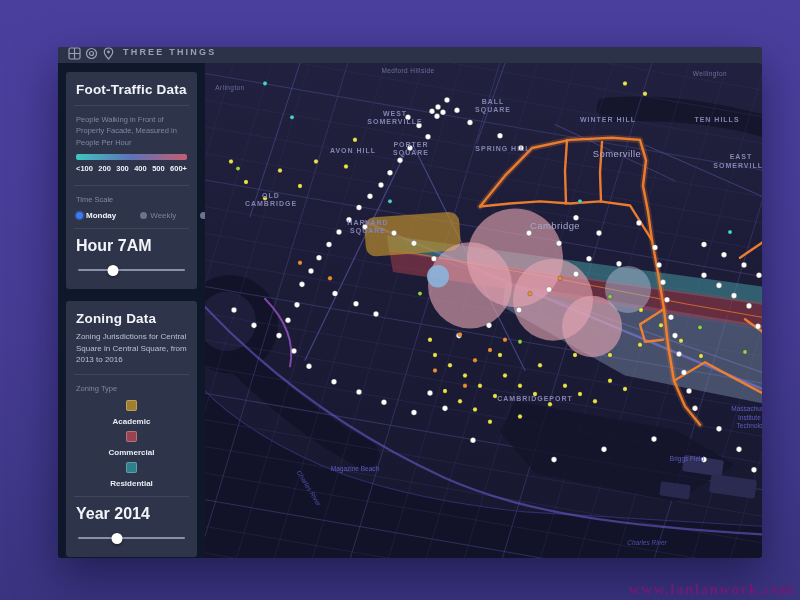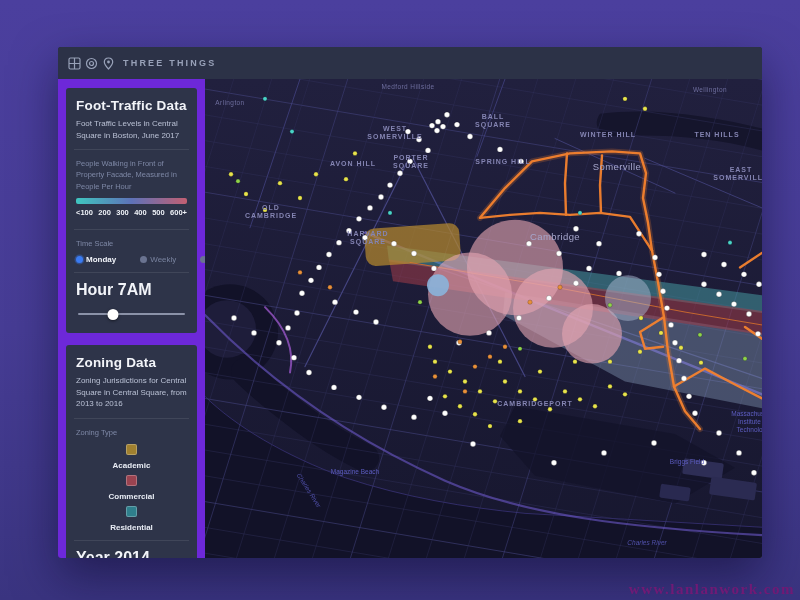--- a/index.html
+++ b/index.html
@@ -9,28 +9,28 @@
     background:linear-gradient(180deg,#4b3f9e 0%,#463c94 55%,#3a3480 100%);
     position:relative;
   }
   .window {
     position:absolute; left:58px; top:47px; width:704px; height:511px;
     background:#262b3d; border-radius:3px; overflow:hidden;
     box-shadow:0 18px 45px rgba(10,8,40,.5);
     display:flex; flex-direction:column;
   }
   
-  .appbar { height:32px; background:#2c3247; display:flex; align-items:center;
+  .appbar { height:16px; background:#2c3247; display:flex; align-items:flex-start;
     padding:0 10px; flex:0 0 auto; }
   .appbar .icons { display:flex; align-items:center; gap:4px; }
   .appbar svg { display:block; }
   .brand { color:#98a1b8; font-size:9px; font-weight:bold; letter-spacing:2.2px; margin-left:8px; }
   
   .content { flex:1; display:flex; min-height:0; }
-  .sidebar { width:147px; flex:0 0 auto; background:#6d28d9; padding:9px 8px; overflow:hidden; }
+  .sidebar { width:147px; flex:0 0 auto; background:#0f172a; padding:9px 8px; overflow:hidden; }
   .mapwrap { flex:1; position:relative; background:#a3a3a3; }
   .mapwrap svg { position:absolute; inset:0; width:100%; height:100%; }
   
   .card { background:#2e3449; border-radius:3px; padding:10px 10px 12px; margin-bottom:12px; }
   .card h2 { color:#f2f4f9; font-size:13.5px; letter-spacing:.2px; margin-bottom:5px; }
   .card .sub { color:#b9c0d4; font-size:8px; line-height:1.45; margin-bottom:8px; }
   .hr { border-top:1px solid rgba(255,255,255,.09); margin:8px -2px; }
   .muted { color:#7e88a6; font-size:7.5px; line-height:1.5; margin-bottom:6px; }
   .gradbar { height:6px; border-radius:2px; margin:4px 0 4px; }
   .ticks { display:flex; justify-content:space-between; margin-bottom:12px; }
@@ -88,21 +88,20 @@
         </span>
     </div>
     <span class="brand">THREE THINGS</span>
   </div>
 
   <div class="content">
     <div class="sidebar">
 
       <div class="card">
         <h2>Foot-Traffic Data</h2>
-        <div class="sub">Foot Traffic Levels in Central Square in Boston, June 2017</div>
         <div class="hr"></div>
         <div class="muted">People Walking in Front of Property Facade, Measured in People Per Hour</div>
         <div class="gradbar" id="gradbar" style="background: linear-gradient(90deg, rgb(63, 198, 192), rgb(94, 114, 184), rgb(194, 95, 114));"></div>
         <div class="ticks">
           <span>&lt;100</span>
           <span>200</span>
           <span>300</span>
           <span>400</span>
           <span>500</span>
           <span>600+</span>

